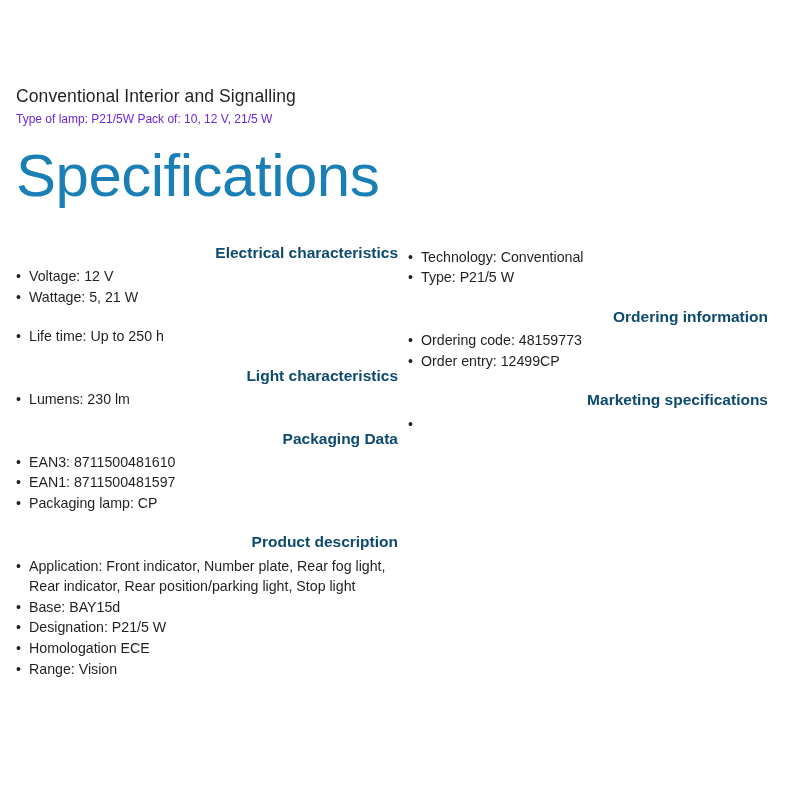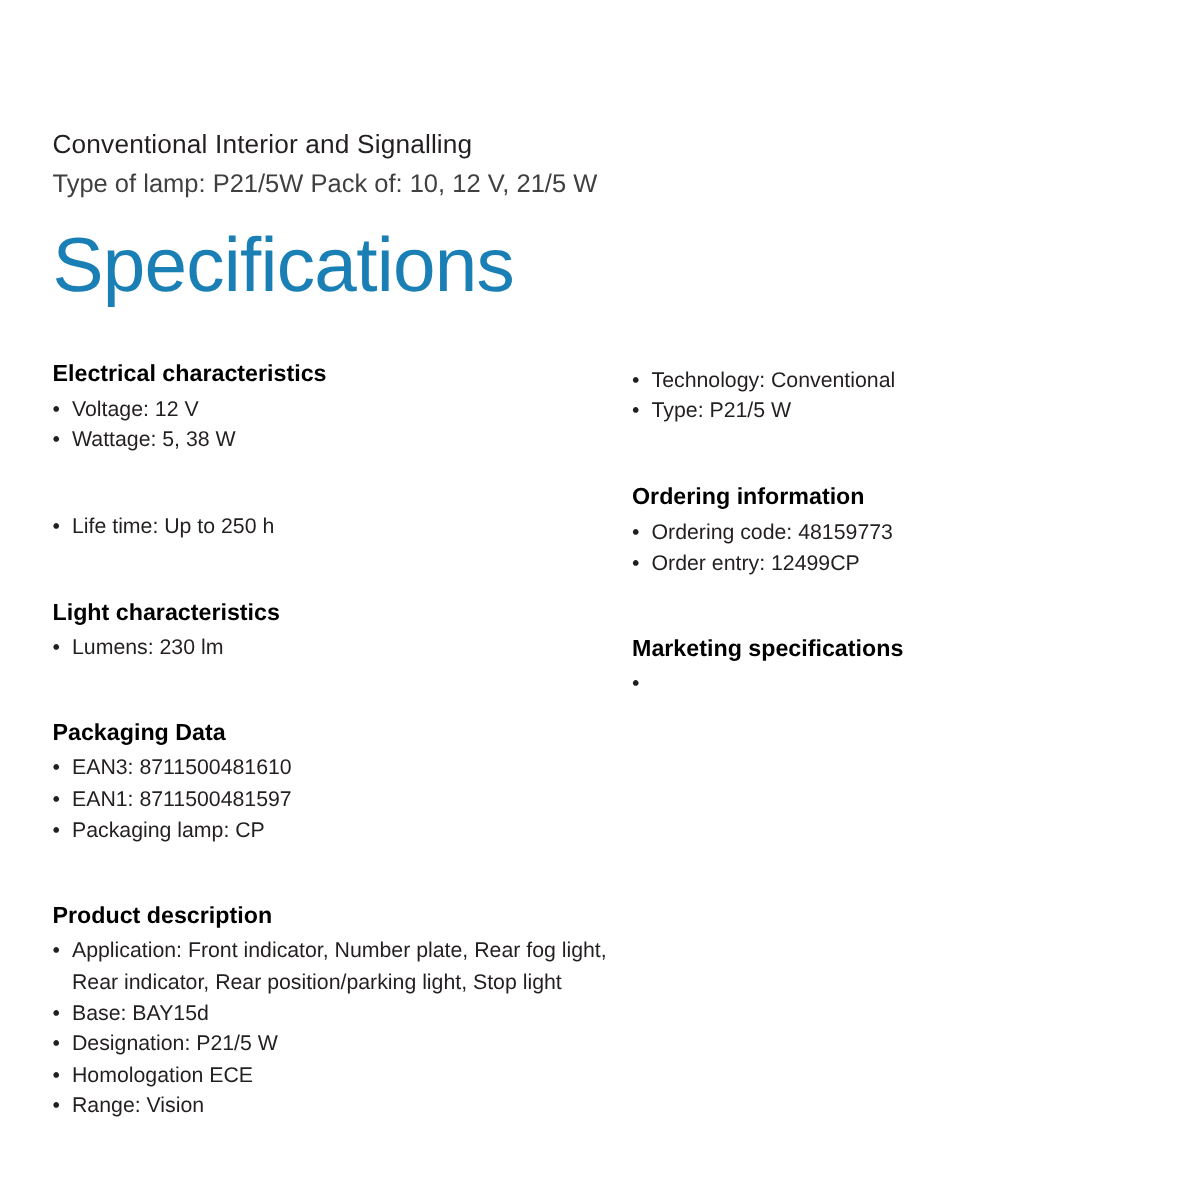--- a/index.html
+++ b/index.html
@@ -12,39 +12,39 @@
     background: #ffffff;
     font-family: "Liberation Sans", sans-serif;
     color: #222222;
     overflow: hidden;
   }
   .page {
     position: relative;
     width: 800px;
     height: 800px;
     box-sizing: border-box;
-    padding: 86px 24px 0 35px;
+    padding: 86px 24px 0 16px;
   }
   .doc-header {
     margin-left: 0px;
   }
   .header-line1 {
     font-size: 17.5px;
     color: #231f20;
     letter-spacing: 0.1px;
     line-height: 1.25;
   }
   .header-line2 {
-    font-size: 17px;
-    color: #404040;
+    font-size: 12px;
+    color: #6d28d9;
     margin-top: 4px;
     line-height: 1.25;
   }
   .title {
-    font-size: 51px;
+    font-size: 60px;
     color: #1a7fb5;
     font-weight: 400;
     letter-spacing: -0.5px;
     line-height: 1.05;
     margin-top: 17px;
     margin-bottom: 0;
   }
   .columns {
     display: flex;
     margin-top: 36px;
@@ -60,25 +60,26 @@
     width: 360px;
     padding-top: 4px;
   }
   .section {
     margin-bottom: 15px;
   }
   .section:last-child {
     margin-bottom: 0;
   }
   .section-title {
-    color: #000000;
+    color: #0c4a6e;
     font-size: 15.5px;
     font-weight: bold;
     margin-bottom: 3px;
     line-height: 1.3;
+    text-align: right;
   }
   ul.items {
     list-style: none;
     margin: 0;
     padding: 0;
   }
   ul.items li {
     position: relative;
     padding-left: 13px;
     font-size: 14.2px;
@@ -88,21 +89,21 @@
   }
   ul.items li .bullet {
     position: absolute;
     left: 0;
     top: 0;
     color: #231f20;
     font-size: 14.2px;
     line-height: 1.45;
   }
   .section-gap-top {
-    margin-top: 37px;
+    margin-top: 19px;
   }
 </style>
 </head>
 <body>
 
 <div class="page">
 
   <div class="doc-header">
     <div class="header-line1">Conventional Interior and Signalling</div>
     <div class="header-line2">Type of lamp: P21/5W Pack of: 10, 12 V, 21/5 W</div>
@@ -110,21 +111,21 @@
   </div>
 
   <div class="columns">
 
     <div class="col col-left">
 
       <div class="section">
         <div class="section-title">Electrical characteristics</div>
         <ul class="items">
           <li><span class="bullet">•</span><span>Voltage: 12 V</span></li>
-          <li><span class="bullet">•</span><span>Wattage: 5, 38 W</span></li>
+          <li><span class="bullet">•</span><span>Wattage: 5, 21 W</span></li>
         </ul>
       </div>
 
       <div class="section section-gap-top">
         <ul class="items">
           <li><span class="bullet">•</span><span>Life time: Up to 250 h</span></li>
         </ul>
       </div>
 
       <div class="section section-gap-top">

